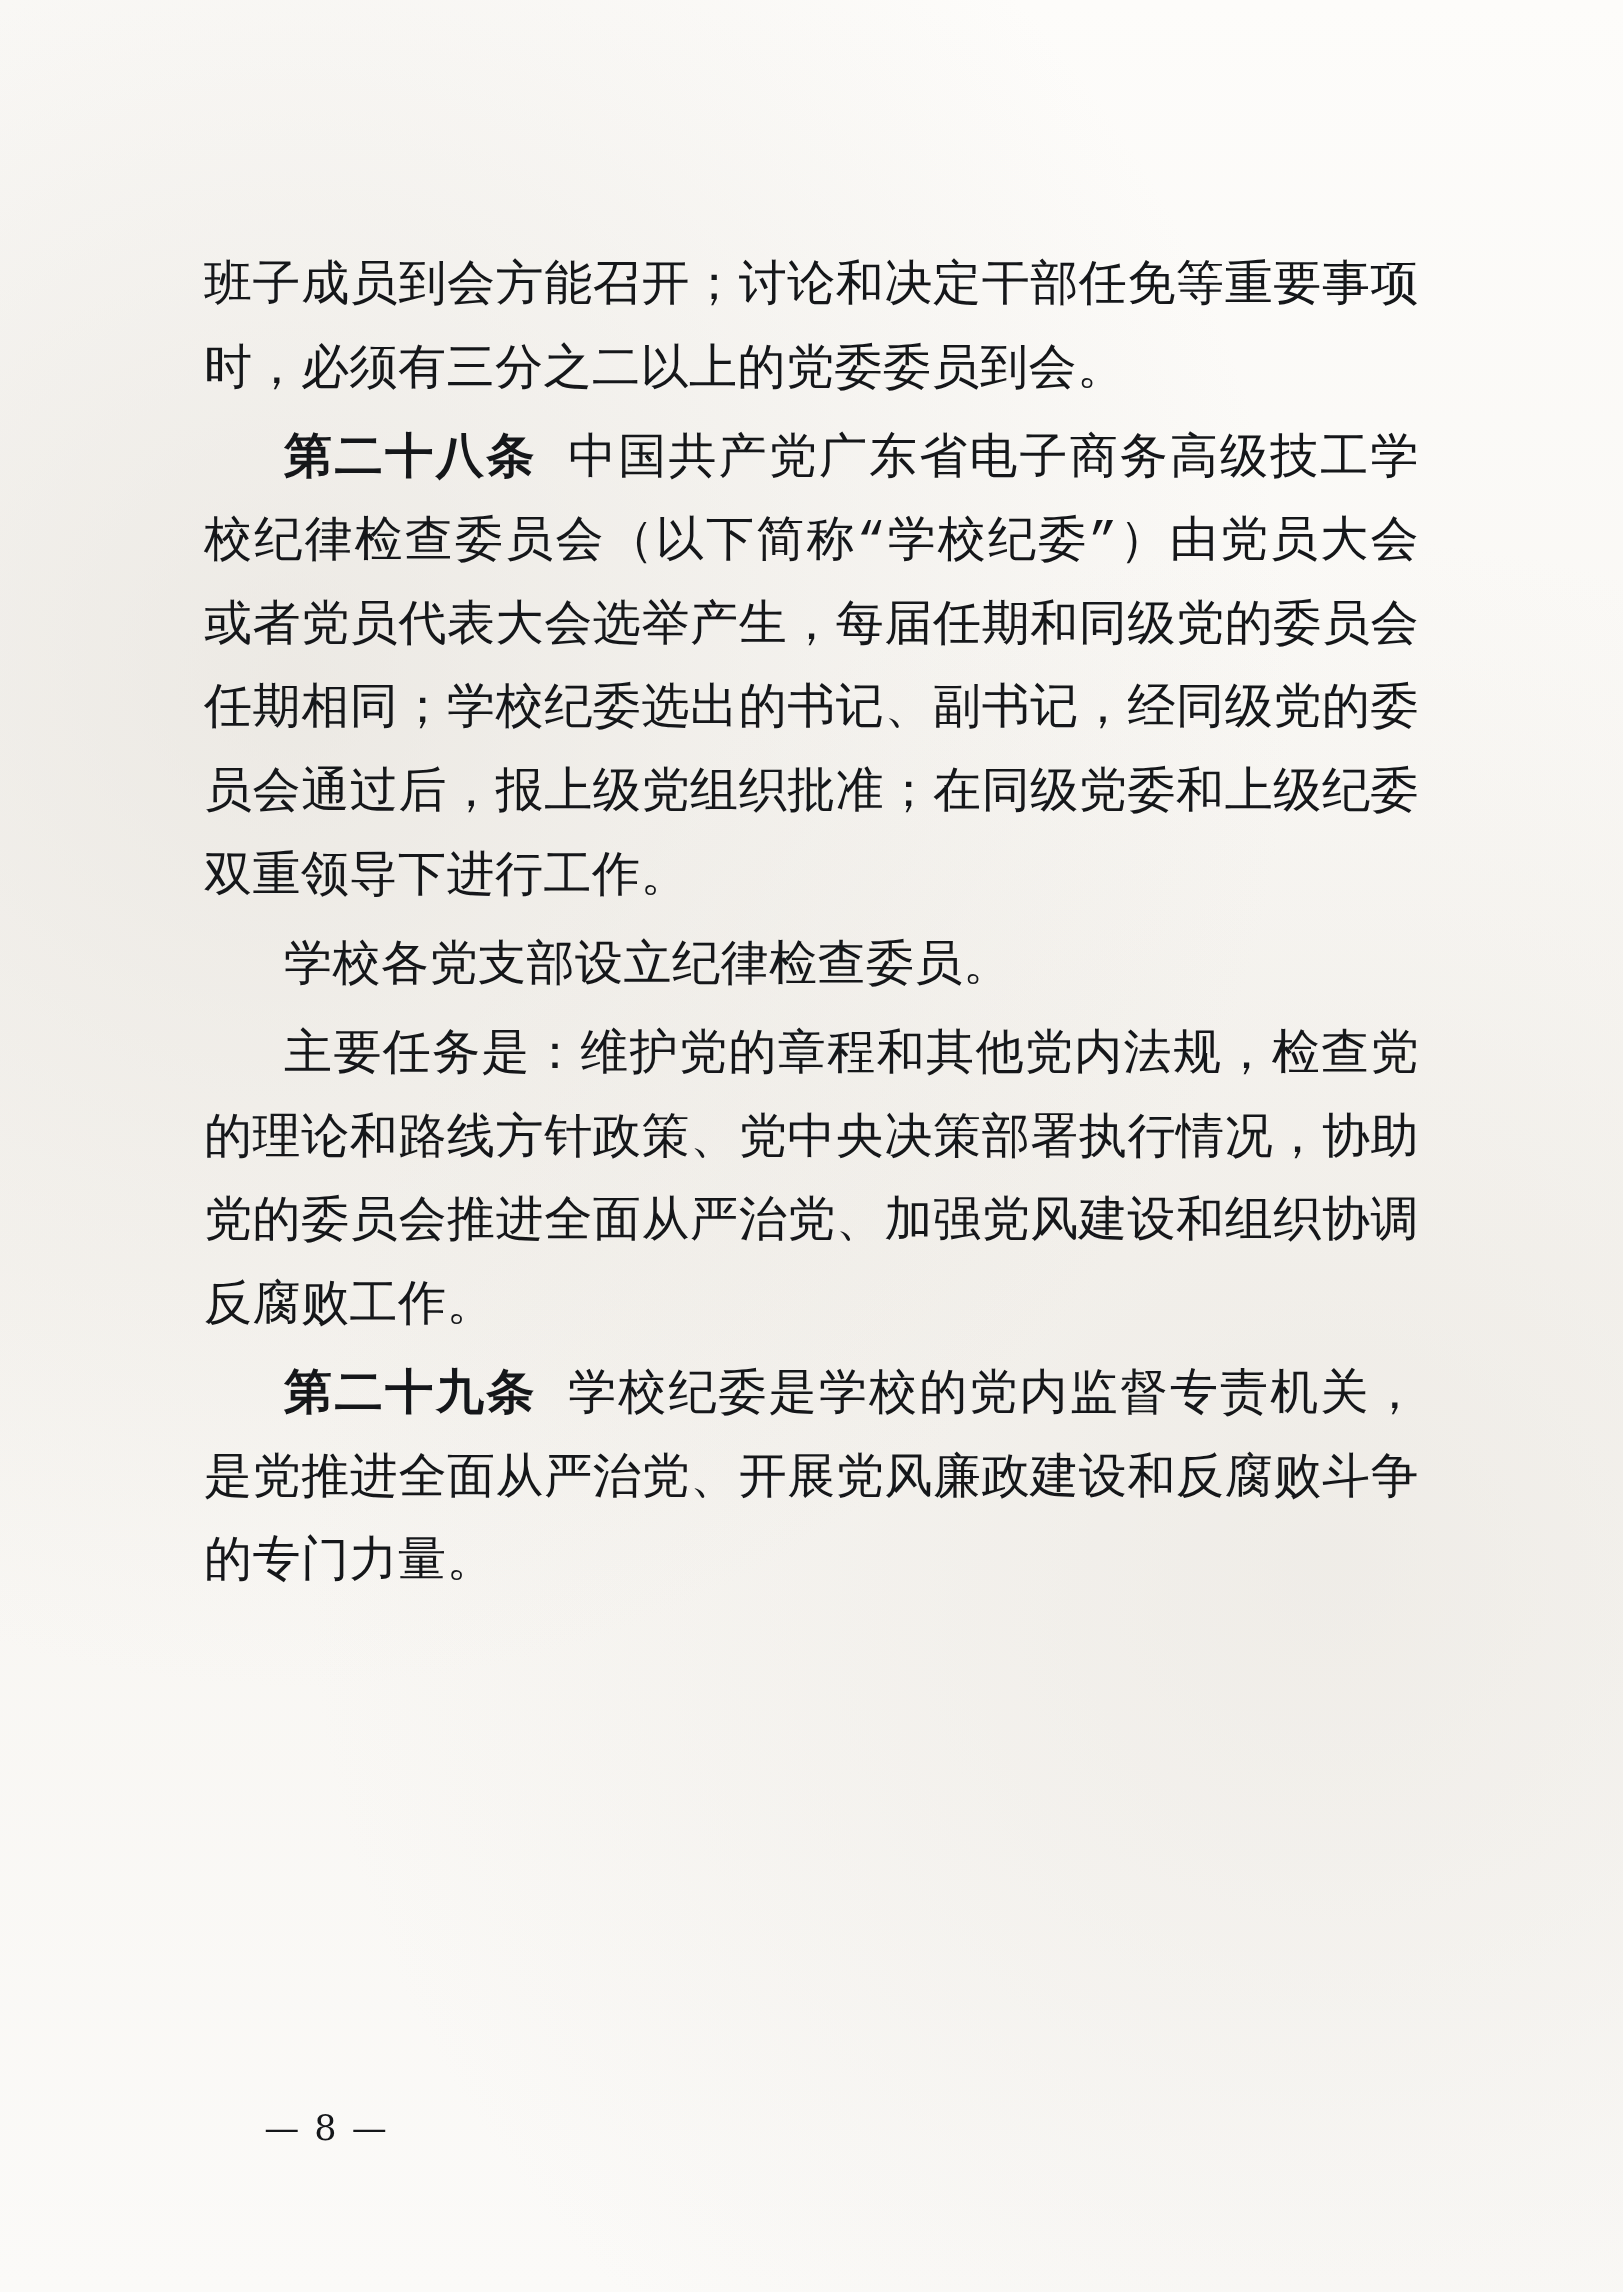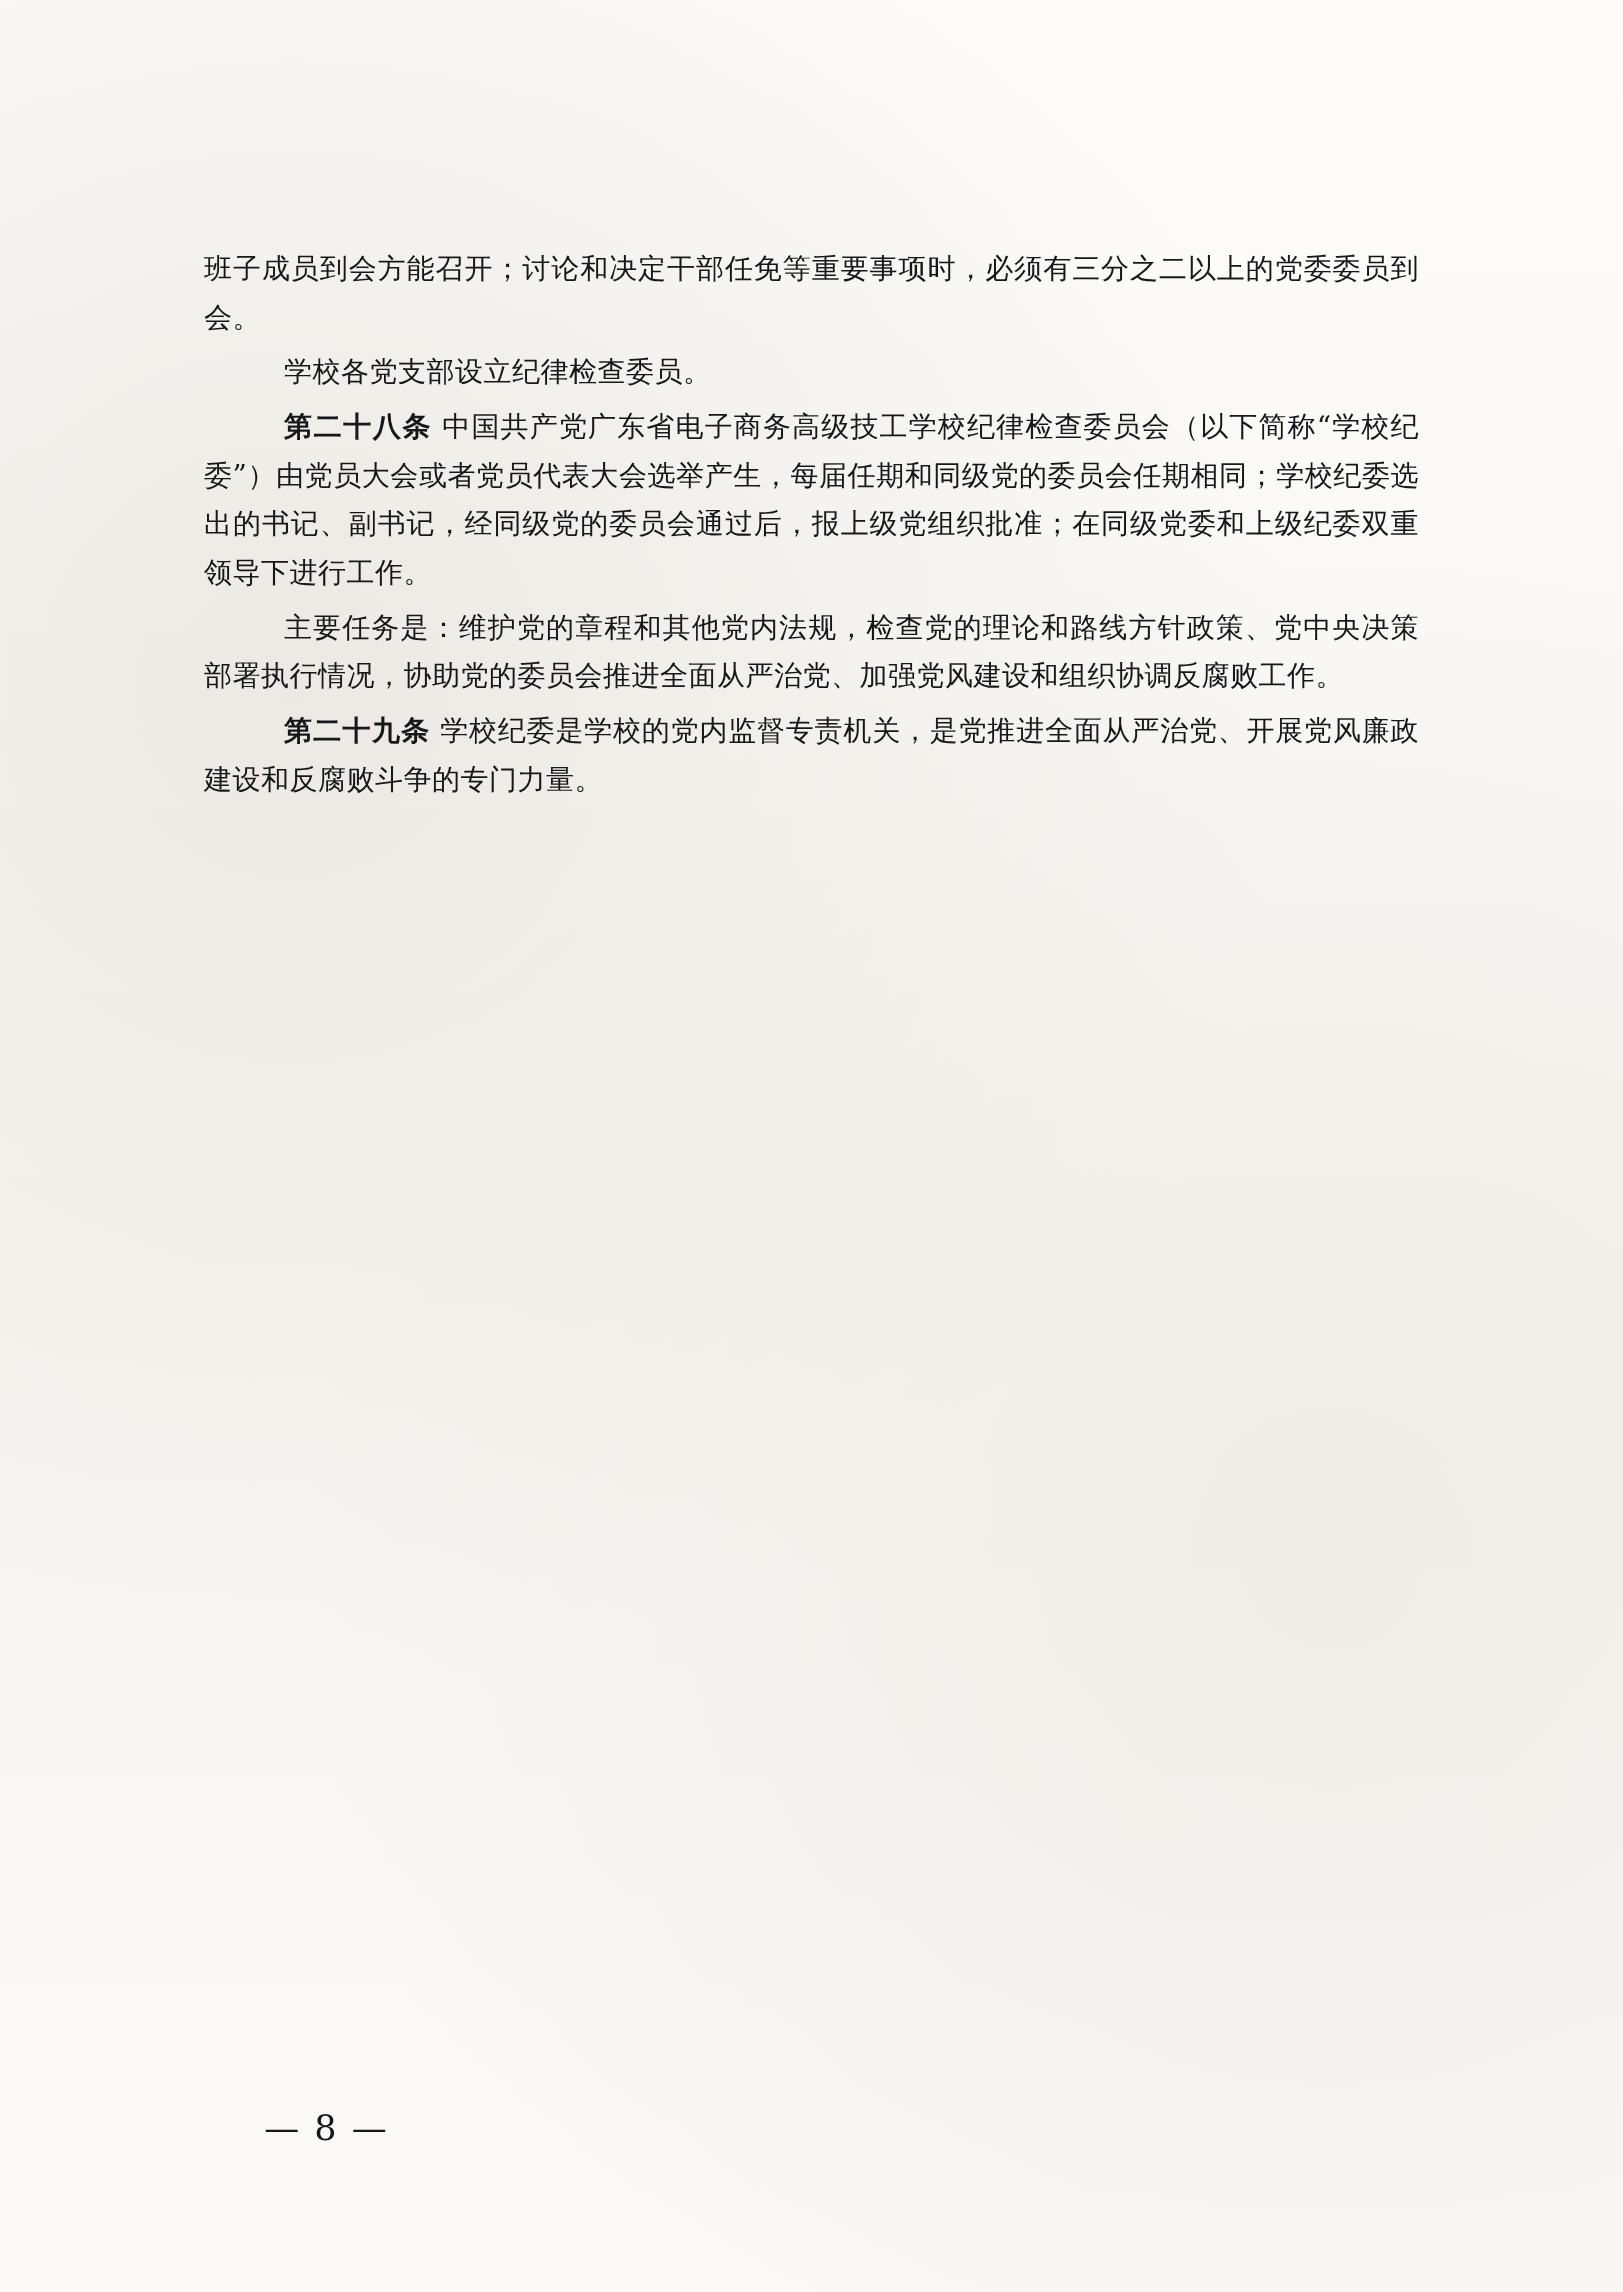--- a/index.html
+++ b/index.html
@@ -29,26 +29,27 @@
     pointer-events: none;
   }
   .content {
     position: absolute;
     left: 204px;
     top: 245px;
     width: 1215px;
   }
   p.para {
     margin: 0 0 5.9px 0;
-    font-size: 28px;
+    font-size: 48px;
     line-height: 1.74;
     color: #15171a;
     text-align: justify;
     text-justify: inter-ideograph;
     letter-spacing: 0.5px;
+    font-family: Liberation Mono, monospace;
   }
   p.indent {
     text-indent: 80px;
   }
   .art-label {
     font-weight: bold;
     letter-spacing: 1px;
   }
   .after-label {
     
@@ -74,25 +75,25 @@
 <div class="page">
   <div class="paper-tint"></div>
 
   <div class="content">
 
     <p class="para">
       <span>班子成员到会方能召开；讨论和决定干部任免等重要事项时，必须有三分之二以上的党委委员到会。</span>
     </p>
 
     <p class="para indent">
-      <span>学校各党支部设立纪律检查委员。</span>
+      <span class="art-label">第二十八条</span><span class="after-label"> </span><span>中国共产党广东省电子商务高级技工学校纪律检查委员会（以下简称“学校纪委”）由党员大会或者党员代表大会选举产生，每届任期和同级党的委员会任期相同；学校纪委选出的书记、副书记，经同级党的委员会通过后，报上级党组织批准；在同级党委和上级纪委双重领导下进行工作。</span>
     </p>
 
     <p class="para indent">
-      <span class="art-label">第二十八条</span><span class="after-label"> </span><span>中国共产党广东省电子商务高级技工学校纪律检查委员会（以下简称“学校纪委”）由党员大会或者党员代表大会选举产生，每届任期和同级党的委员会任期相同；学校纪委选出的书记、副书记，经同级党的委员会通过后，报上级党组织批准；在同级党委和上级纪委双重领导下进行工作。</span>
+      <span>学校各党支部设立纪律检查委员。</span>
     </p>
 
     <p class="para indent">
       <span>主要任务是：维护党的章程和其他党内法规，检查党的理论和路线方针政策、党中央决策部署执行情况，协助党的委员会推进全面从严治党、加强党风建设和组织协调反腐败工作。</span>
     </p>
 
     <p class="para indent">
       <span class="art-label">第二十九条</span><span class="after-label"> </span><span>学校纪委是学校的党内监督专责机关，是党推进全面从严治党、开展党风廉政建设和反腐败斗争的专门力量。</span>
     </p>
 

